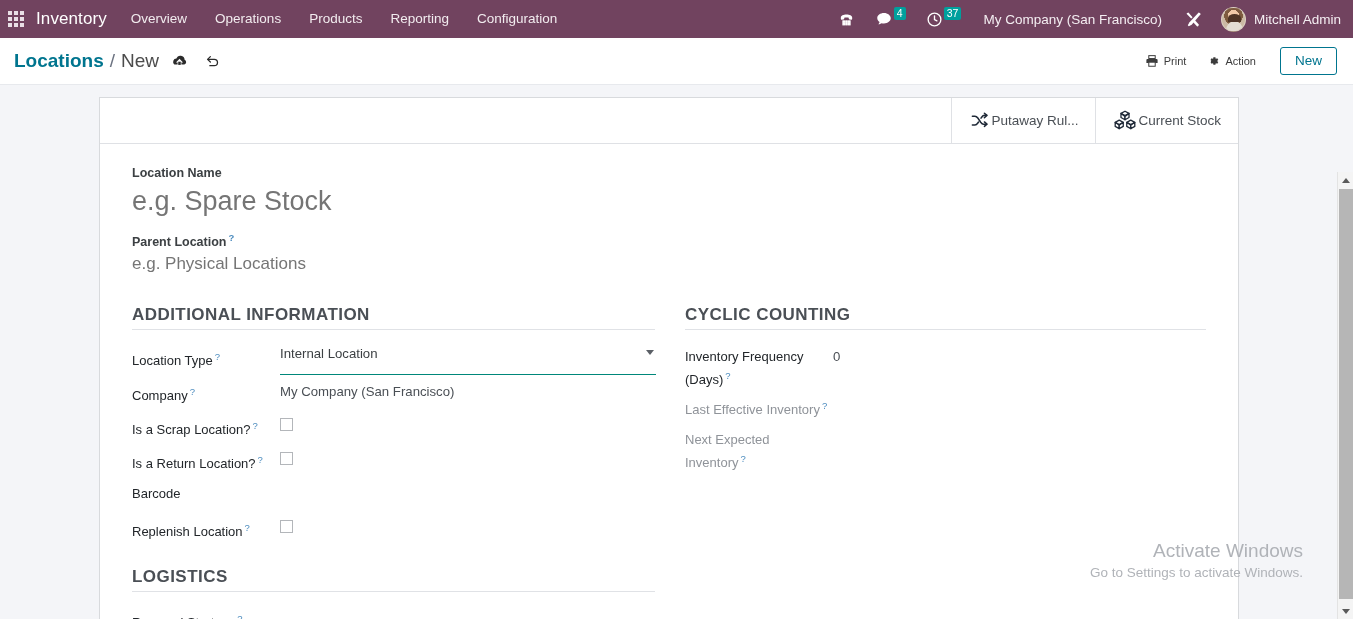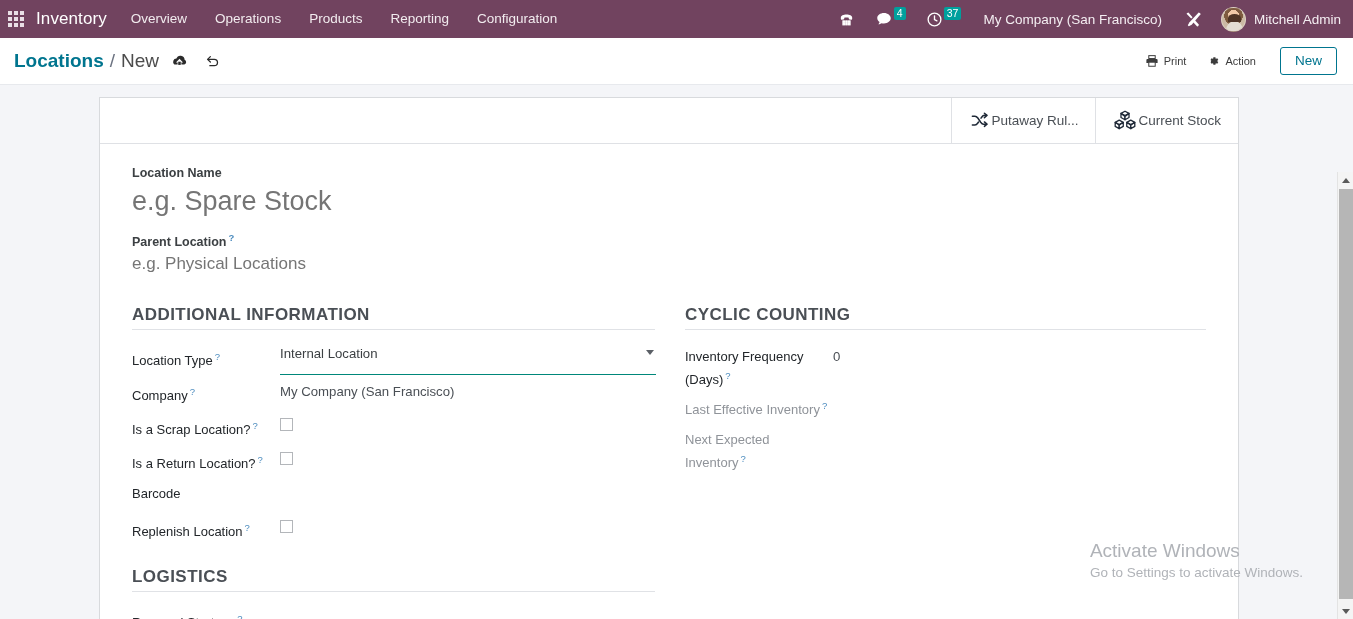--- a/index.html
+++ b/index.html
@@ -164,21 +164,21 @@
     border-left: 4px solid transparent; border-right: 4px solid transparent;
     border-top: 5px solid #5b6066; pointer-events: none;
   }
   .cb {
     width: 13px; height: 13px; border: 1px solid #b3b6ba; background: #fff;
     margin-top: 7px; cursor: pointer; display: inline-block;
   }
 
   
   .watermark {
-    position: absolute; right: 50px; bottom: 36px; text-align: left;
+    position: absolute; right: 50px; bottom: 36px; text-align: right;
     color: #b9bbc0; pointer-events: none; user-select: none;
   }
   .wm-title { font-size: 19px; color: #b0b3b8; line-height: 25px; }
   .wm-sub { font-size: 13.5px; color: #b0b3b8; line-height: 20px; }
 
   
   .scrollbar {
     position: absolute; right: 0; top: 86px; width: 16px; bottom: 0;
     background: #f4f4f4; border-left: 1px solid #e3e3e3;
   }

